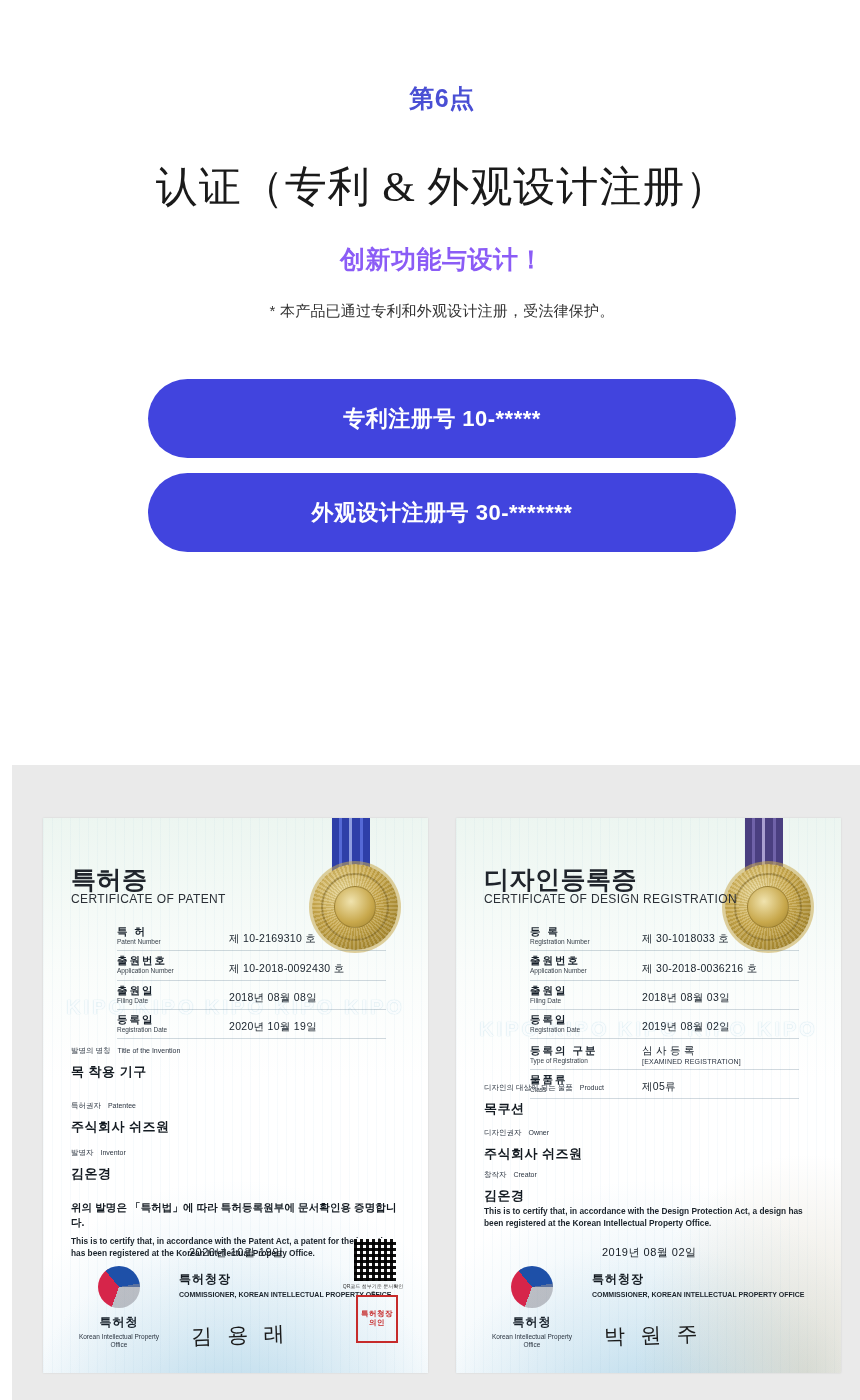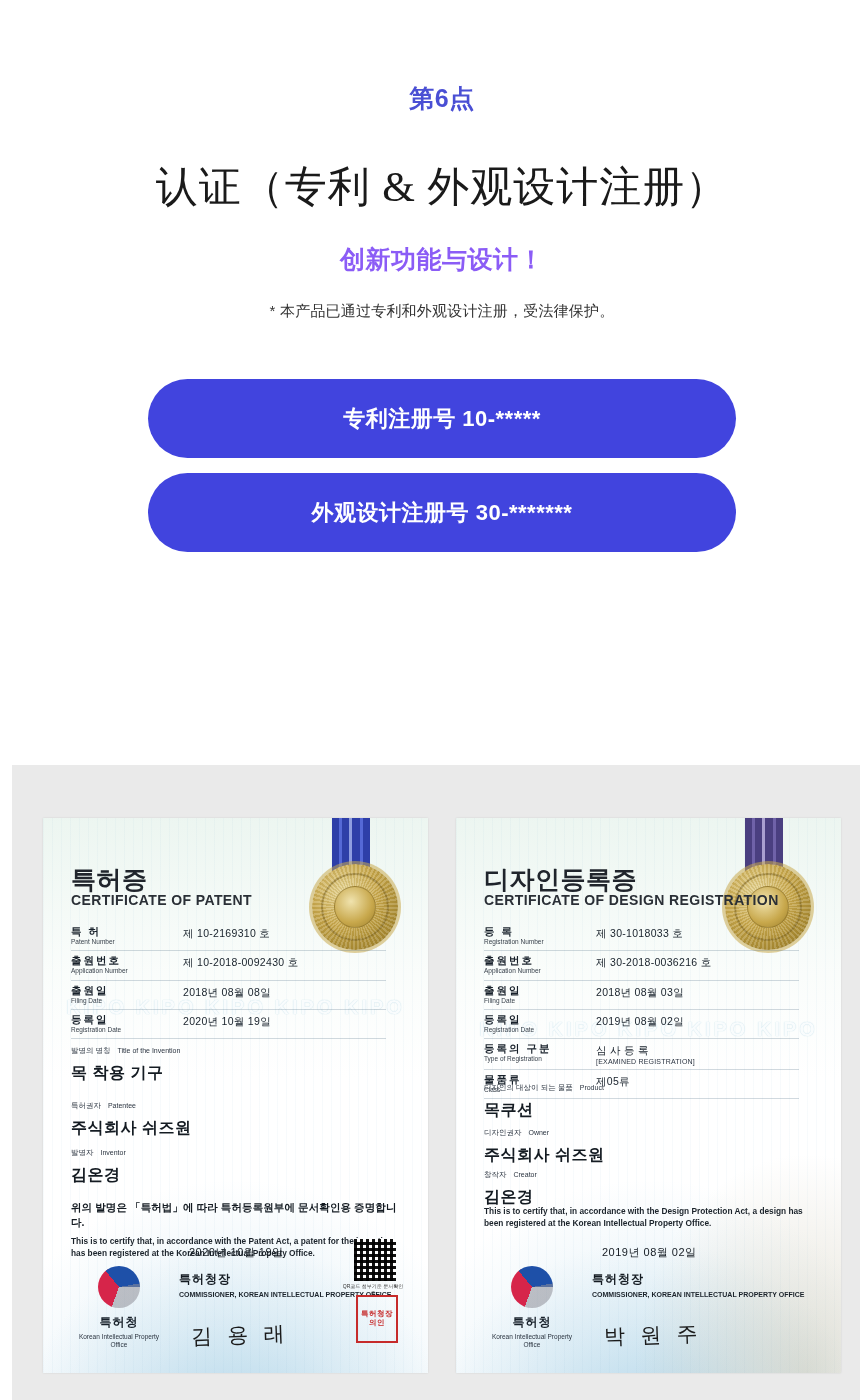--- a/index.html
+++ b/index.html
@@ -200,36 +200,37 @@
     top: 45px;
     font-size: 25px;
     font-weight: bold;
     color: #20252c;
     letter-spacing: 0.5px;
   }
   .cert-title-en {
     position: absolute;
     left: 28px;
     top: 74px;
-    font-size: 14px;
-    font-weight: bold;
+    font-size: 12px;
+    font-weight: normal;
     color: #2a2f36;
     letter-spacing: 0.4px;
   }
   .field-table {
     position: absolute;
     left: 28px;
     top: 104px;
     width: 315px;
   }
   .field-row {
     display: flex;
-    align-items: flex-start;
+    align-items: flex-end;
     padding: 3px 0 4px 0;
     border-bottom: 1px solid rgba(90,120,140,0.28);
+    margin-left: 46px;
   }
   .field-label {
     width: 112px;
     flex: 0 0 112px;
   }
   .field-label .kr {
     font-size: 10.5px;
     color: #17202a;
     font-weight: bold;
     letter-spacing: 2px;
@@ -260,21 +261,21 @@
   }
   .plain-block .hdr {
     font-size: 7px;
     color: #2b3440;
   }
   .plain-block .hdr .kr {
     font-size: 7.5px;
     margin-right: 5px;
   }
   .plain-block .val {
-    font-size: 16px;
+    font-size: 13px;
     color: #141b22;
     font-weight: bold;
     margin-top: 7px;
     letter-spacing: 0.5px;
   }
   .statement {
     position: absolute;
     left: 28px;
     right: 26px;
     top: 382px;

